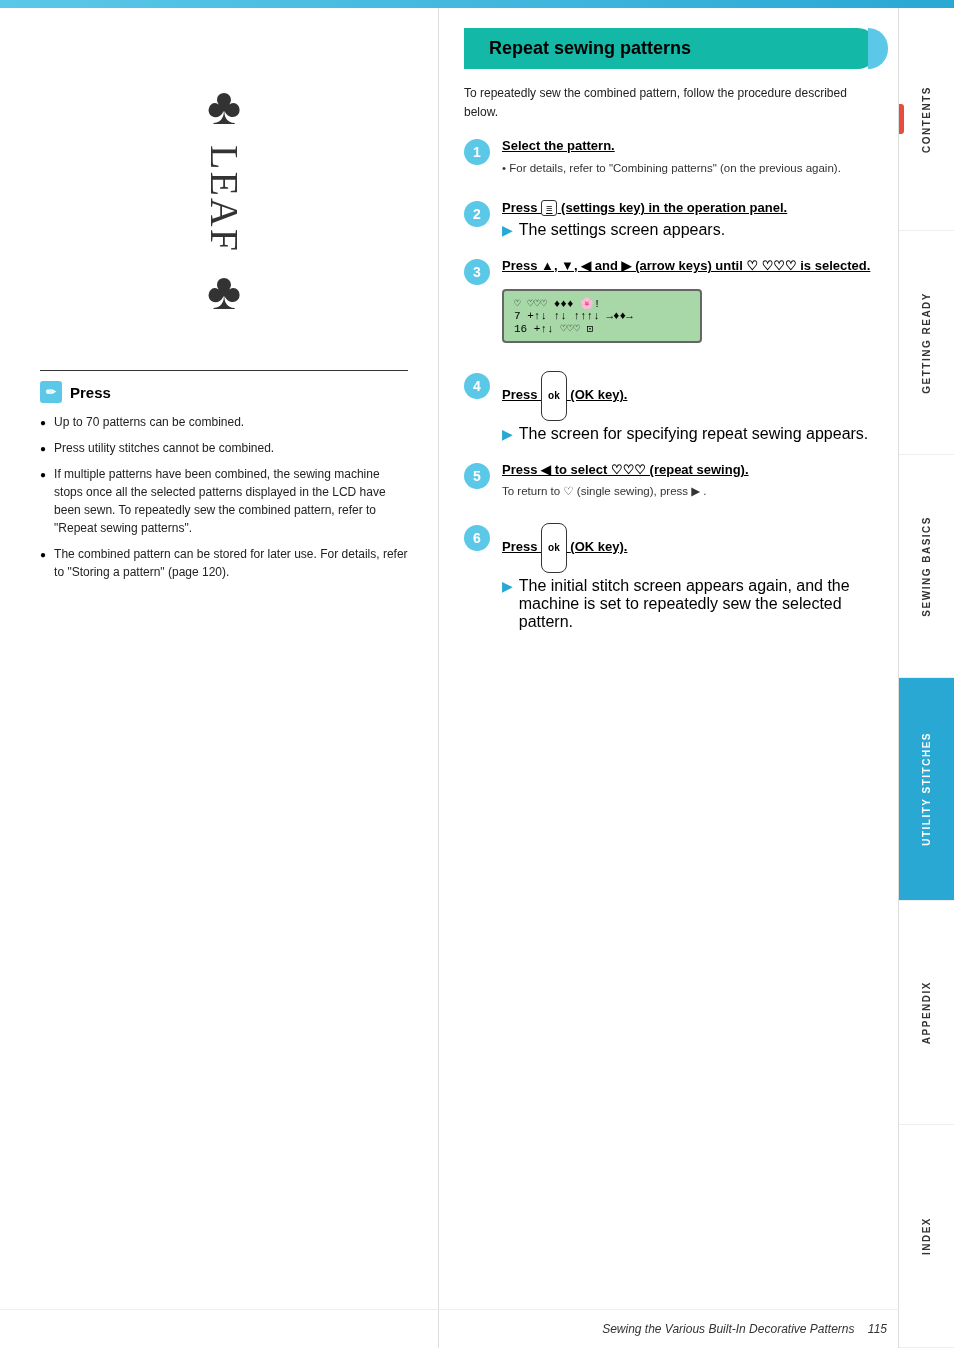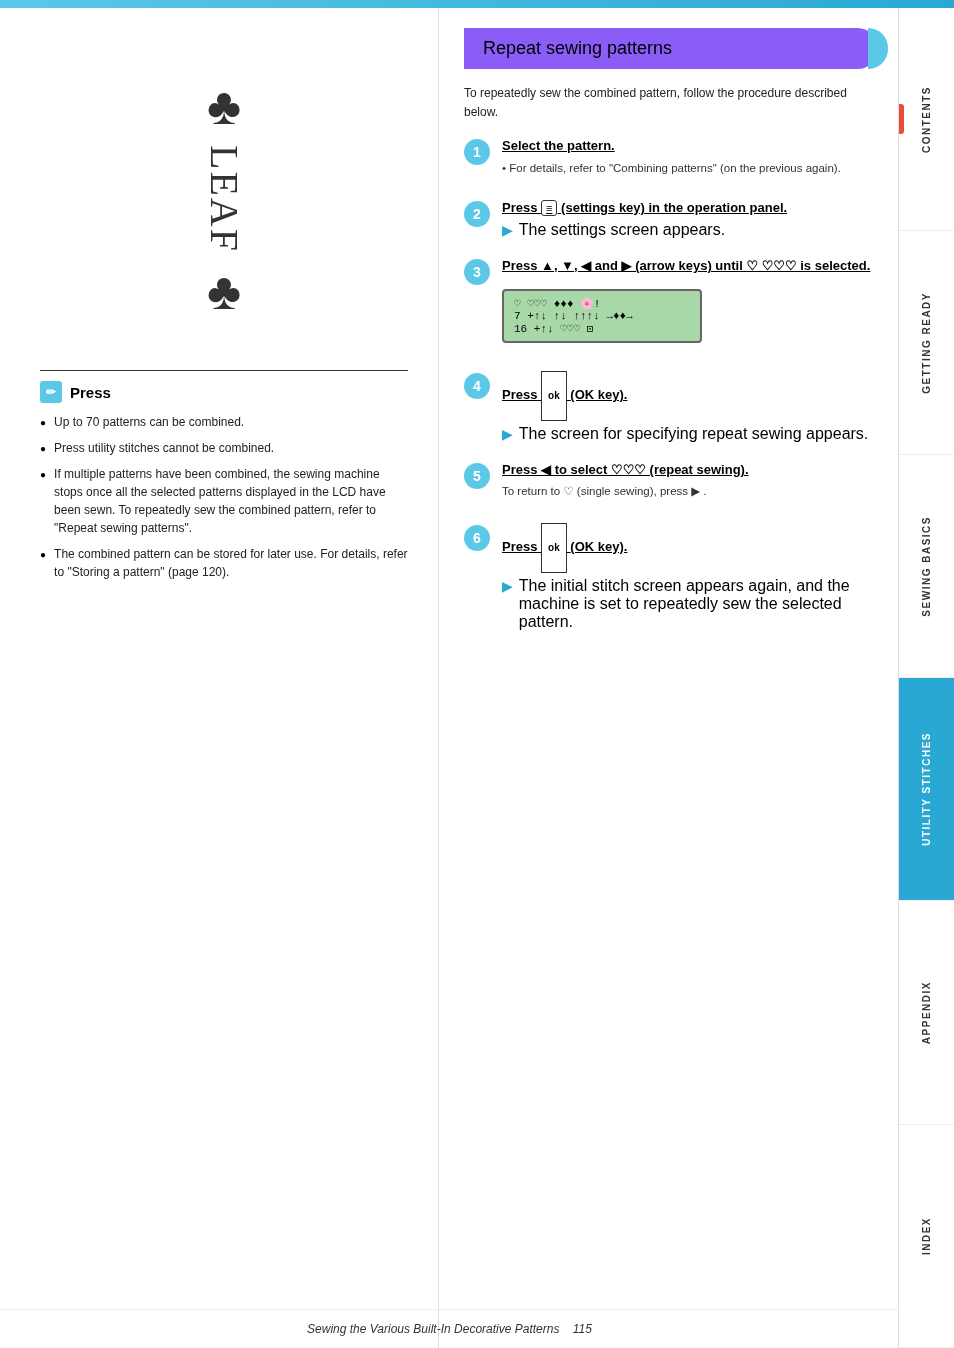--- a/index.html
+++ b/index.html
@@ -141,25 +141,25 @@
     .memo-list li::before {
       content: '●';
       color: #000;
       font-size: 10px;
       margin-top: 2px;
       flex-shrink: 0;
     }
 
     
     .section-title {
-      background: #8b5cf6;
+      background: #14b8a6;
       color: #000;
       font-size: 18px;
-      font-weight: normal;
-      padding: 10px 19px;
+      font-weight: bold;
+      padding: 10px 25px;
       margin-bottom: 15px;
       border-radius: 0 25px 25px 0;
       position: relative;
     }
 
     .section-title::after {
       content: '';
       position: absolute;
       right: -10px;
       top: 0;
@@ -249,21 +249,21 @@
       align-items: center;
       gap: 4px;
       white-space: nowrap;
     }
 
     .ok-button {
       display: inline-flex;
       align-items: center;
       justify-content: center;
       border: 1.5px solid #333;
-      border-radius: 0;
+      border-radius: 8px;
       padding: 17px 6px;
       font-size: 10px;
       font-weight: bold;
     }
   </style>
 </head>
 <body>
 
 <div class="top-bar"></div>
 
@@ -399,16 +399,16 @@
     <div class="sidebar-section">
       <div class="sidebar-label">APPENDIX</div>
     </div>
     <div class="sidebar-section">
       <div class="sidebar-label">INDEX</div>
     </div>
   </div>
 
 </div>
 
-<div style="position:absolute; bottom:0; left:0; right:55px; text-align:center; padding:12px; font-size:12px; font-style:italic; color:#333; border-top:1px solid #eee;">
+<div style="position:absolute; bottom:0; left:0; right:55px; text-align:right; padding:12px; font-size:12px; font-style:italic; color:#333; border-top:1px solid #eee;">
   <span>Sewing the Various Built-In Decorative Patterns</span>&nbsp;&nbsp;&nbsp;
   <span>115</span>
 </div>
 
 </body></html>

